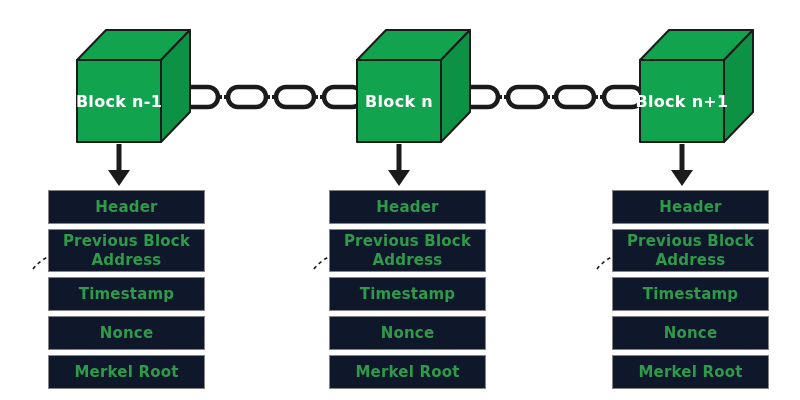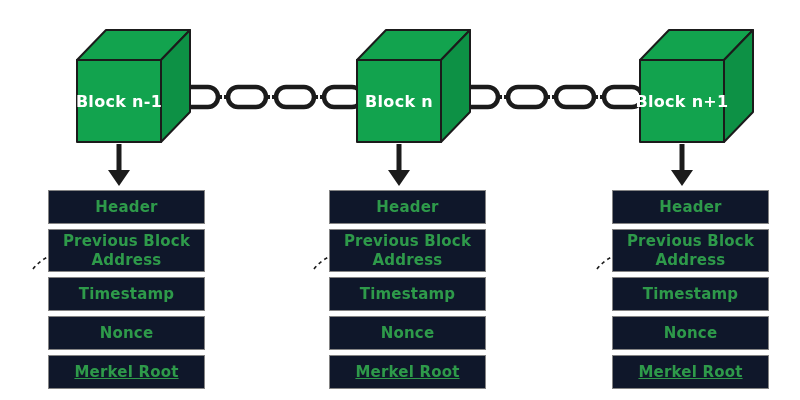--- a/index.html
+++ b/index.html
@@ -16,21 +16,21 @@
   .link{stroke-width:4.5;}
   .stub{stroke-width:4;}
   .edge{stroke:#1b1b1b;stroke-width:2;stroke-linejoin:round;}
   .fieldtable{position:absolute;top:190px;width:157px;}
   .row{
     box-sizing:border-box;border:1.5px solid #848484;background:#0f172a;
     display:flex;align-items:center;justify-content:center;
     color:#2e9a4a;font-weight:bold;font-size:15px;line-height:19px;
     text-align:center;letter-spacing:.2px;margin-bottom:5px;padding:16px 4px;
   }
-  .r1{height:26px;} .r2{height:43px;} .r3{height:27px;text-align:center;} .r4{height:20px;} .r5{height:25px;text-decoration:underline;}
+  .r1{height:26px;} .r2{height:43px;} .r3{height:27px;text-align:center;} .r4{height:20px;} .r5{height:25px;}
   .t1{left:48px;} .t2{left:329px;} .t3{left:612px;}
 </style>
 </head>
 <body>
 
 <div class="stage">
 
   <svg class="layer" width="800" height="400" viewBox="0 0 800 400">
     <defs>
       <marker id="arrowhead" markerWidth="9" markerHeight="8" refX="2" refY="3.5" orient="auto" markerUnits="userSpaceOnUse">

